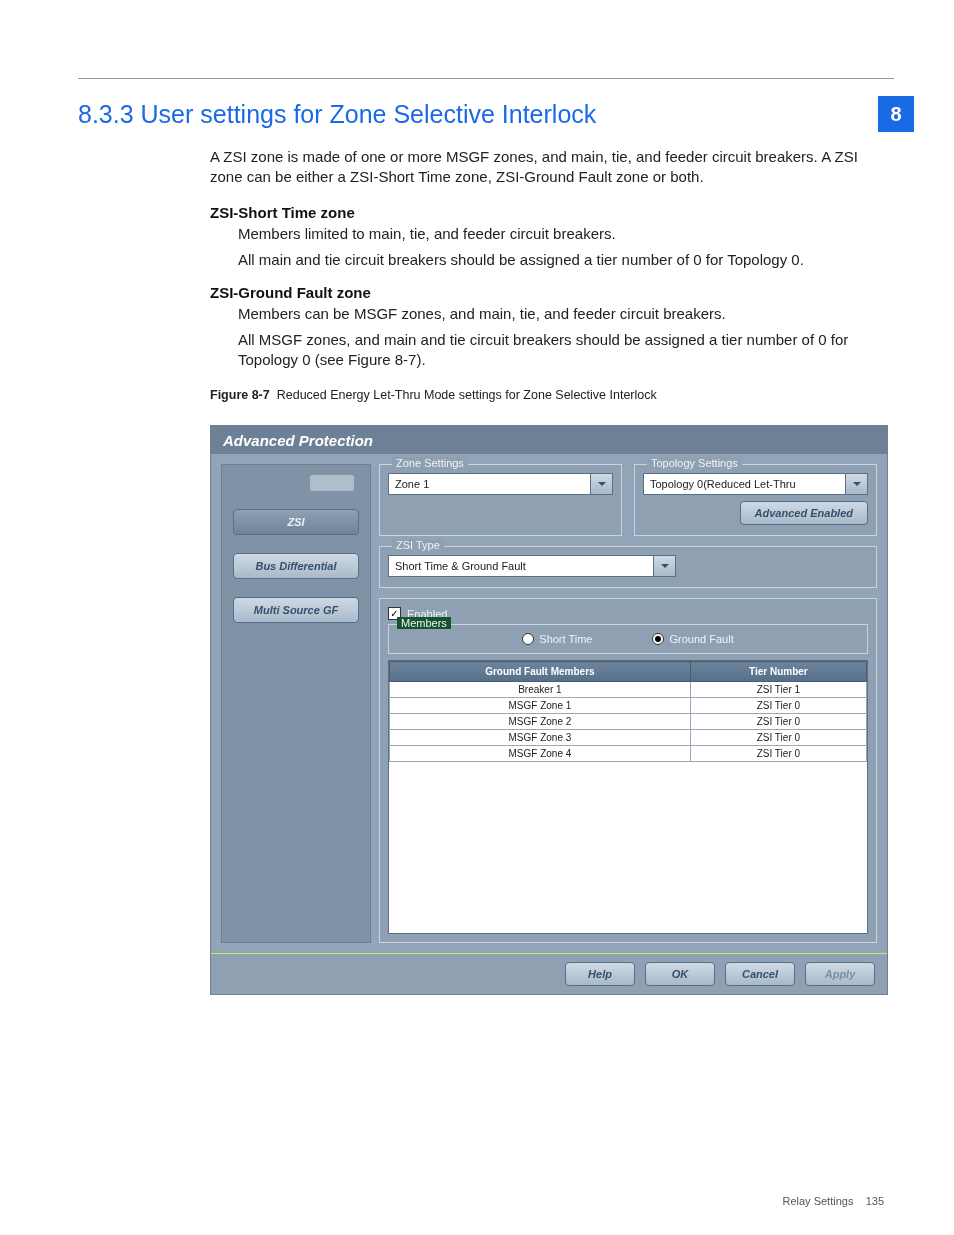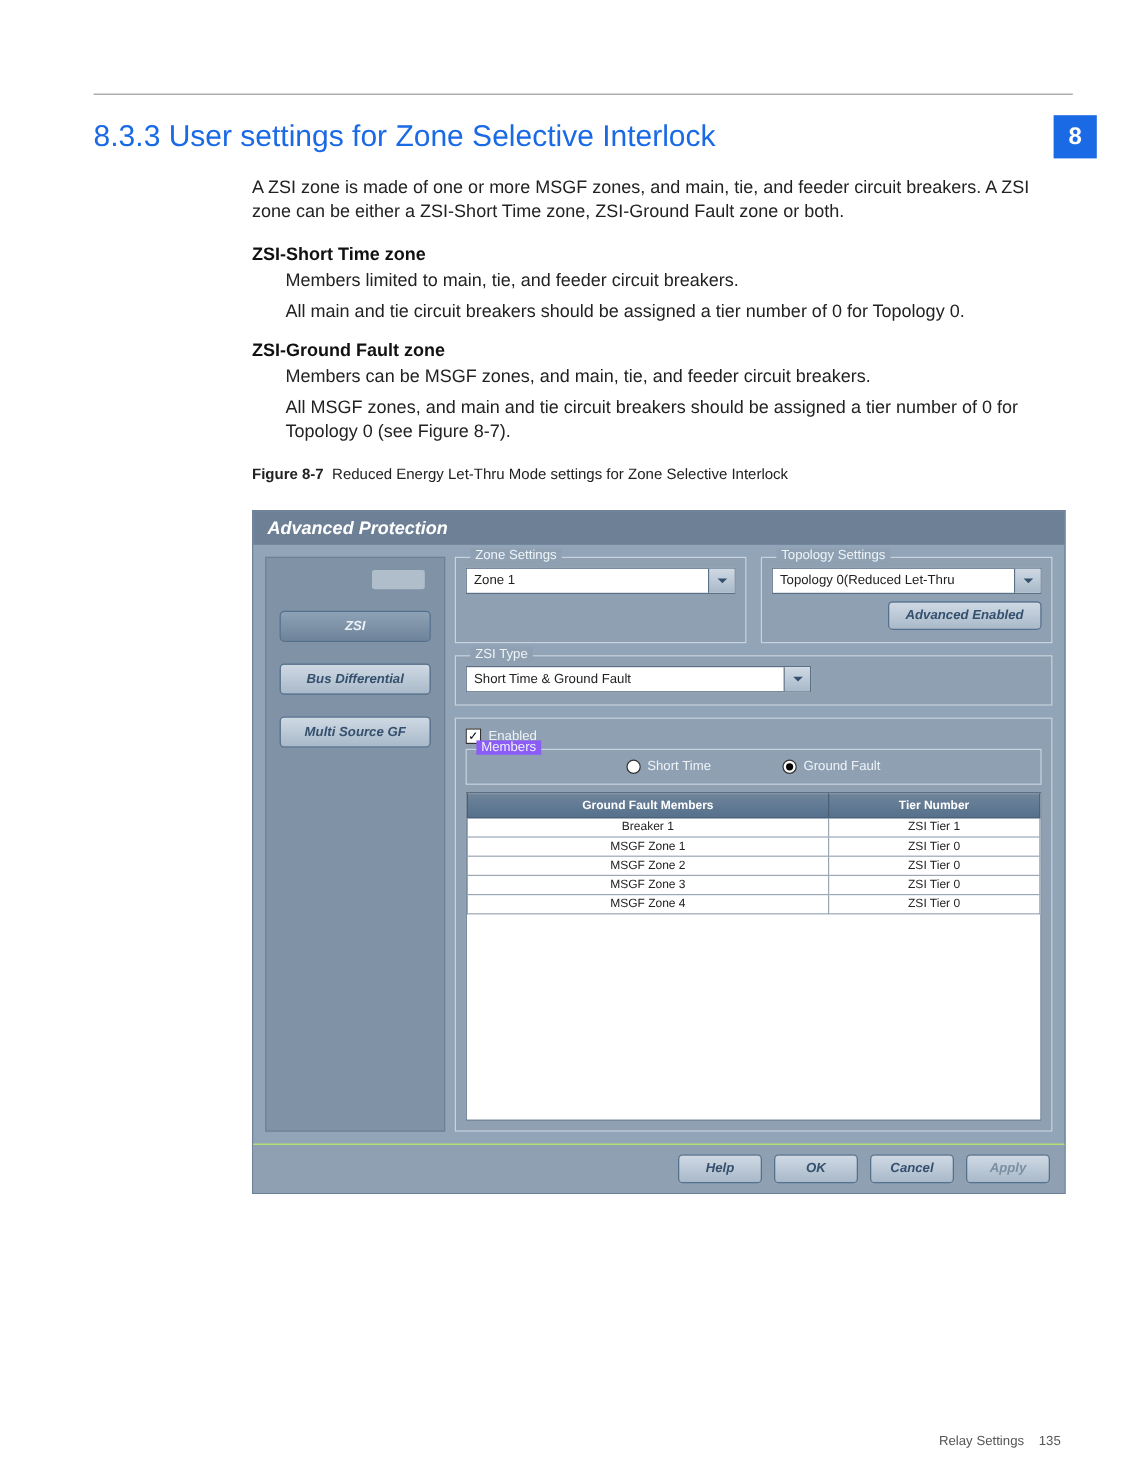--- a/index.html
+++ b/index.html
@@ -182,21 +182,21 @@
   }
   .check-row .cb {
     width:13px; height:13px; background:#fff; border:1px solid #333;
     display:flex; align-items:center; justify-content:center; font-size:10px; color:#000;
   }
   .members-field {
     border:1px solid #c9d3de; position:relative;
     padding: 8px 10px; margin-bottom:6px;
   }
   .members-field .legend {
-    position:absolute; top:-8px; left:8px; background:#8b5cf6;
+    position:absolute; top:-8px; left:8px; background:#14532d;
     padding:0 4px; font-size:11px; color:#eef3f8;
   }
   .radio-row {
     display:flex; gap:60px; justify-content:center;
     font-size:11px; color:#eef3f8;
   }
   .radio-row label { display:flex; align-items:center; gap:5px; }
   .radio {
     width:12px; height:12px; border-radius:50%;
     border:1px solid #333; background:#fff;

